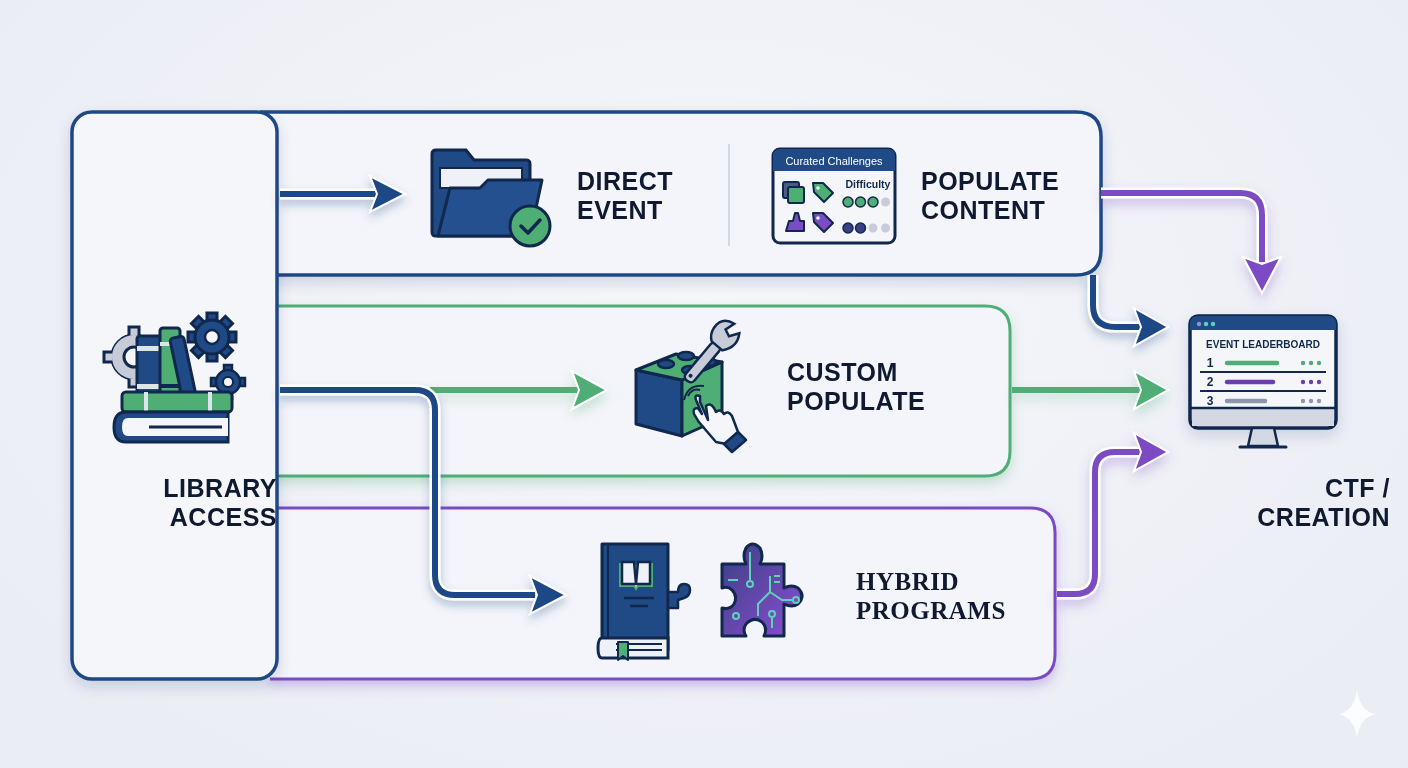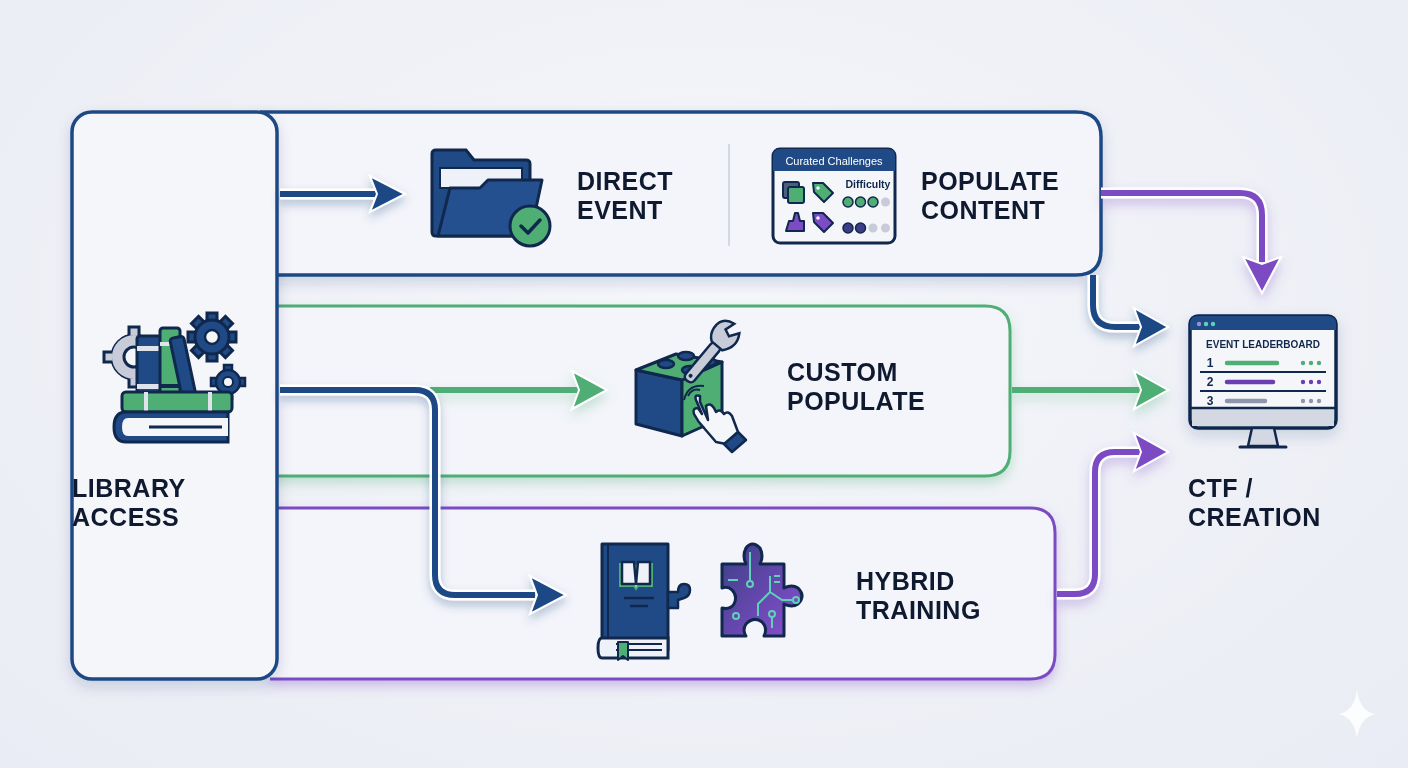--- a/index.html
+++ b/index.html
@@ -11,21 +11,21 @@
   }
   .stage { position: absolute; left: 0; top: 0; width: 1408px; height: 768px; border-radius: 30px; }
   .bg { position: absolute; inset: 0;
     background: radial-gradient(ellipse at 50% 40%, #f6f7fb 0%, #eef0f6 60%, #e9ecf4 100%); }
   svg.flow { position: absolute; left: 0; top: 0; }
   .label {
     position: absolute; font-weight: 700; color: #0f1a30;
     font-size: 25px; line-height: 29px; letter-spacing: 0.5px;
     font-family: "Liberation Sans", sans-serif;
   }
-  .label.center { text-align: left; }
+  .label.center { text-align: right; }
   .label span { display: block; }
   .mini-text { font-family: "Liberation Sans", sans-serif; }
 </style>
 </head>
 <body>
 
 <div class="stage">
   <div class="bg"></div>
 
   <svg class="flow" width="1408" height="768" viewBox="0 0 1408 768">
@@ -300,22 +300,22 @@
   <div class="label" style="left:921px; top:167px;">
     <span>POPULATE</span>
     <span>CONTENT</span>
   </div>
 
   <div class="label" style="left:787px; top:358px;">
     <span>CUSTOM</span>
     <span>POPULATE</span>
   </div>
 
-  <div class="label" style="left:856px; top:567px;">
+  <div class="label" style="left:856px; top:567px;font-family:Liberation Serif, serif;">
     <span>HYBRID</span>
-    <span>TRAINING</span>
-  </div>
-
-  <div class="label center" style="left:1188px; top:474px; width:150px;">
+    <span>PROGRAMS</span>
+  </div>
+
+  <div class="label center" style="left:1240px; top:474px; width:150px;">
     <span>CTF /</span>
     <span>CREATION</span>
   </div>
 </div>
 
 </body></html>

